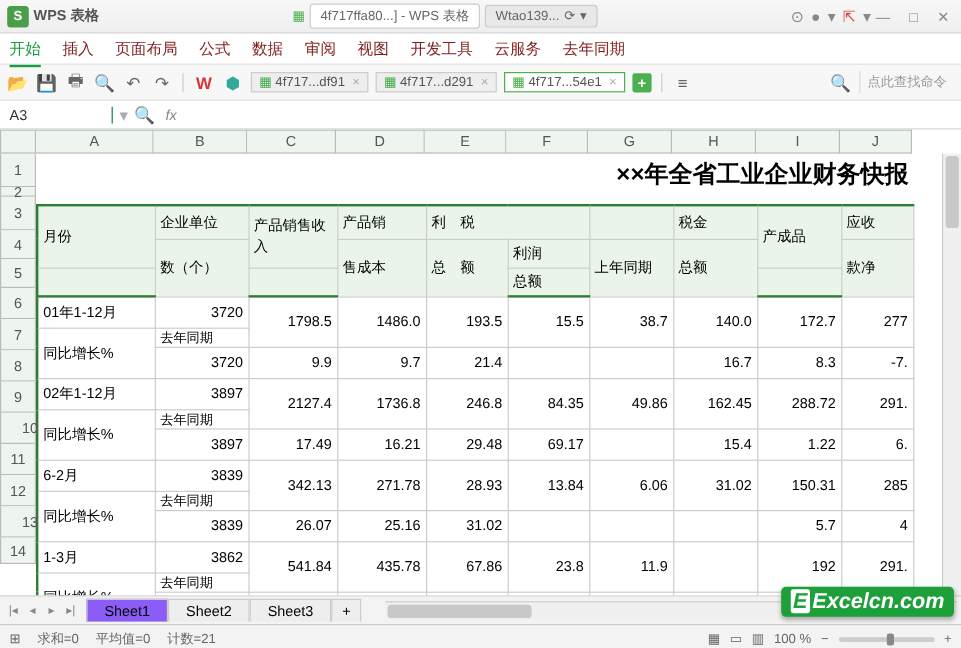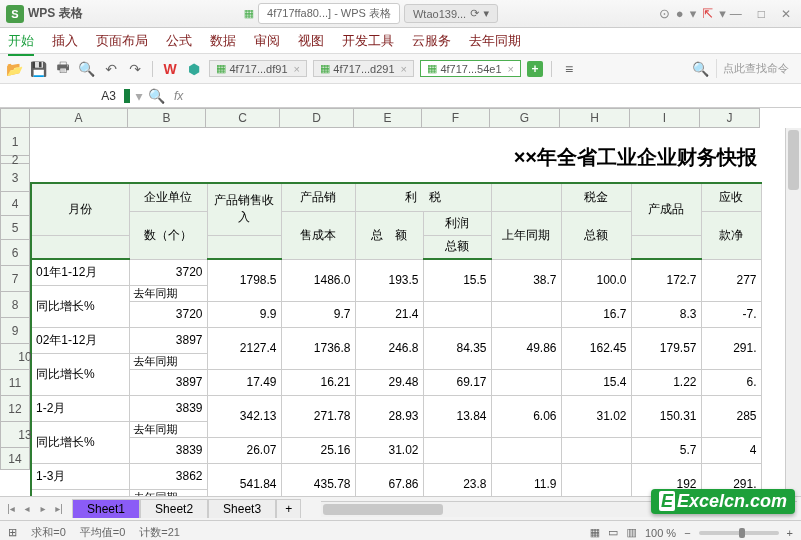--- a/index.html
+++ b/index.html
@@ -17,33 +17,33 @@
 .menubar .menu-item.active { color:#1a9e3c; border-bottom:2px solid #1a9e3c; padding-bottom:4px; margin-bottom:-6px;}
 .toolbar { height:30px; background:#f7f7f7; display:flex; align-items:center; padding:0 6px; gap:6px; border-bottom:1px solid #ddd;}
 .tool-icon { width:18px; height:18px; display:inline-flex; align-items:center; justify-content:center; cursor:pointer; color:#666; font-size:14px;}
 .tool-sep { width:1px; height:16px; background:#ccc; margin:0 2px;}
 .file-tab { background:#eee; border:1px solid #ccc; padding:1px 6px; font-size:11px; color:#555; display:flex; align-items:center; gap:3px;}
 .file-tab.active { background:#fff; border-color:#4caf50; }
 .file-tab .x { color:#aaa; cursor:pointer; margin-left:3px;}
 .toolbar .spacer { flex:1; }
 .search-box { font-size:11px; color:#999; padding:2px 6px; border-left:1px solid #ddd;}
 .formula-bar { height:24px; background:#fff; display:flex; align-items:center; border-bottom:1px solid #ccc;}
-.name-box { width:130px; border-right:6px solid #15803d; padding:0 8px; text-align:right; font-size:12px; color:#333;}
+.name-box { width:94px; border-right:1px solid #15803d; padding:0 8px; text-align:left; font-size:12px; color:#333;}
 .fx { padding:0 8px; color:#888; font-style:italic;}
 .grid-area { position:relative; height:388px; overflow:hidden; background:#fff;}
 .corner { position:absolute; left:0; top:0; width:30px; height:20px; background:#eef5ee; border:1px solid #bbb; z-index:5;}
 .col-headers { position:absolute; left:30px; top:0; height:20px; display:flex; z-index:4;}
 .col-h { border:1px solid #bbb; border-left:none; background:#eef5ee; text-align:center; line-height:18px; font-size:12px; color:#555;}
 .row-headers { position:absolute; left:0; top:20px; width:30px; z-index:4;}
 .row-h { border:1px solid #bbb; border-top:none; background:#eef5ee; text-align:center; font-size:12px; color:#555; display:flex; align-items:center; justify-content:center;}
 .cells { position:absolute; left:30px; top:20px; }
 .cells table { border-collapse:collapse; }
 .cells td { border:1px solid #ccc; font-size:12px; padding:0 4px; vertical-align:middle; background:#fff;}
-.title-row td { text-align:right; font-size:20px; font-weight:bold; border:none; padding-top:16px; padding-bottom:4px;}
-.hdr-cell { background:#eaf4ea !important; text-align:center; }
+.title-row td { text-align:right; font-size:20px; font-weight:bold; border:none; padding-top:4px; padding-bottom:4px;}
+.hdr-cell { background:#eaf4ea !important; }
 .data-cell { text-align:right; }
 .month-cell { }
 .thick-b { border-bottom:2px solid #2e7d32 !important; }
 .thick-t { border-top:2px solid #2e7d32 !important; }
 .thick-l { border-left:2px solid #2e7d32 !important; }
 .sheet-tabs { height:24px; background:#f3f3f3; display:flex; align-items:center; padding:0 4px; border-top:1px solid #ccc;}
 .sheet-nav { display:flex; gap:2px; margin-right:6px;}
 .sheet-nav span { width:14px; text-align:center; color:#888; cursor:pointer; font-size:10px;}
 .sheet-tab { padding:2px 14px; background:#eee; border:1px solid #ccc; border-bottom:none; font-size:12px; cursor:pointer;}
 .sheet-tab.active { background:#8b5cf6; }
@@ -225,21 +225,21 @@
       </tr>
 
       <tr style="height:26px">
         <td class="month-cell thick-l">01年1-12月</td>
         <td class="data-cell">3720</td>
         <td class="data-cell" rowspan="2">1798.5</td>
         <td class="data-cell" rowspan="2">1486.0</td>
         <td class="data-cell" rowspan="2">193.5</td>
         <td class="data-cell" rowspan="2">15.5</td>
         <td class="data-cell" rowspan="2">38.7</td>
-        <td class="data-cell" rowspan="2">100.0</td>
+        <td class="data-cell" rowspan="2">140.0</td>
         <td class="data-cell" rowspan="2">172.7</td>
         <td class="data-cell" rowspan="2">277</td>
       </tr>
       <tr style="height:0px">
             <td class="month-cell thick-l" rowspan="2">同比增长%</td>
             <td class="month-cell" style="font-size:11px">去年同期</td>
           </tr>
       <tr style="height:26px">
         <td class="data-cell">3720</td>
         <td class="data-cell">9.9</td>
@@ -253,40 +253,40 @@
       </tr>
       <tr style="height:26px">
         <td class="month-cell thick-l">02年1-12月</td>
         <td class="data-cell">3897</td>
         <td class="data-cell" rowspan="2">2127.4</td>
         <td class="data-cell" rowspan="2">1736.8</td>
         <td class="data-cell" rowspan="2">246.8</td>
         <td class="data-cell" rowspan="2">84.35</td>
         <td class="data-cell" rowspan="2">49.86</td>
         <td class="data-cell" rowspan="2">162.45</td>
-        <td class="data-cell" rowspan="2">179.57</td>
+        <td class="data-cell" rowspan="2">288.72</td>
         <td class="data-cell" rowspan="2">291.</td>
       </tr>
       <tr style="height:0px">
             <td class="month-cell thick-l" rowspan="2">同比增长%</td>
             <td class="month-cell" style="font-size:11px">去年同期</td>
           </tr>
       <tr style="height:26px">
         <td class="data-cell">3897</td>
         <td class="data-cell">17.49</td>
         <td class="data-cell">16.21</td>
         <td class="data-cell">29.48</td>
         <td class="data-cell">69.17</td>
         <td class="data-cell"></td>
         <td class="data-cell">15.4</td>
         <td class="data-cell">1.22</td>
         <td class="data-cell">6.</td>
       </tr>
       <tr style="height:26px">
-        <td class="month-cell thick-l">1-2月</td>
+        <td class="month-cell thick-l">6-2月</td>
         <td class="data-cell">3839</td>
         <td class="data-cell" rowspan="2">342.13</td>
         <td class="data-cell" rowspan="2">271.78</td>
         <td class="data-cell" rowspan="2">28.93</td>
         <td class="data-cell" rowspan="2">13.84</td>
         <td class="data-cell" rowspan="2">6.06</td>
         <td class="data-cell" rowspan="2">31.02</td>
         <td class="data-cell" rowspan="2">150.31</td>
         <td class="data-cell" rowspan="2">285</td>
       </tr>

